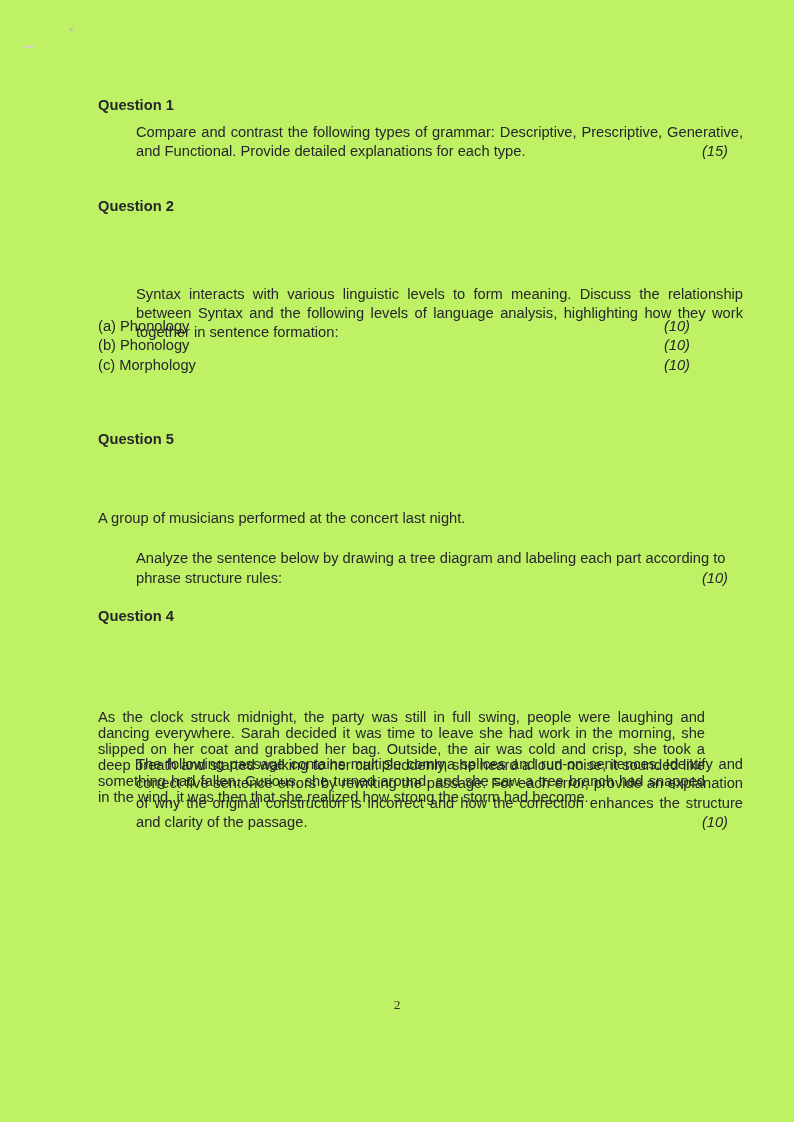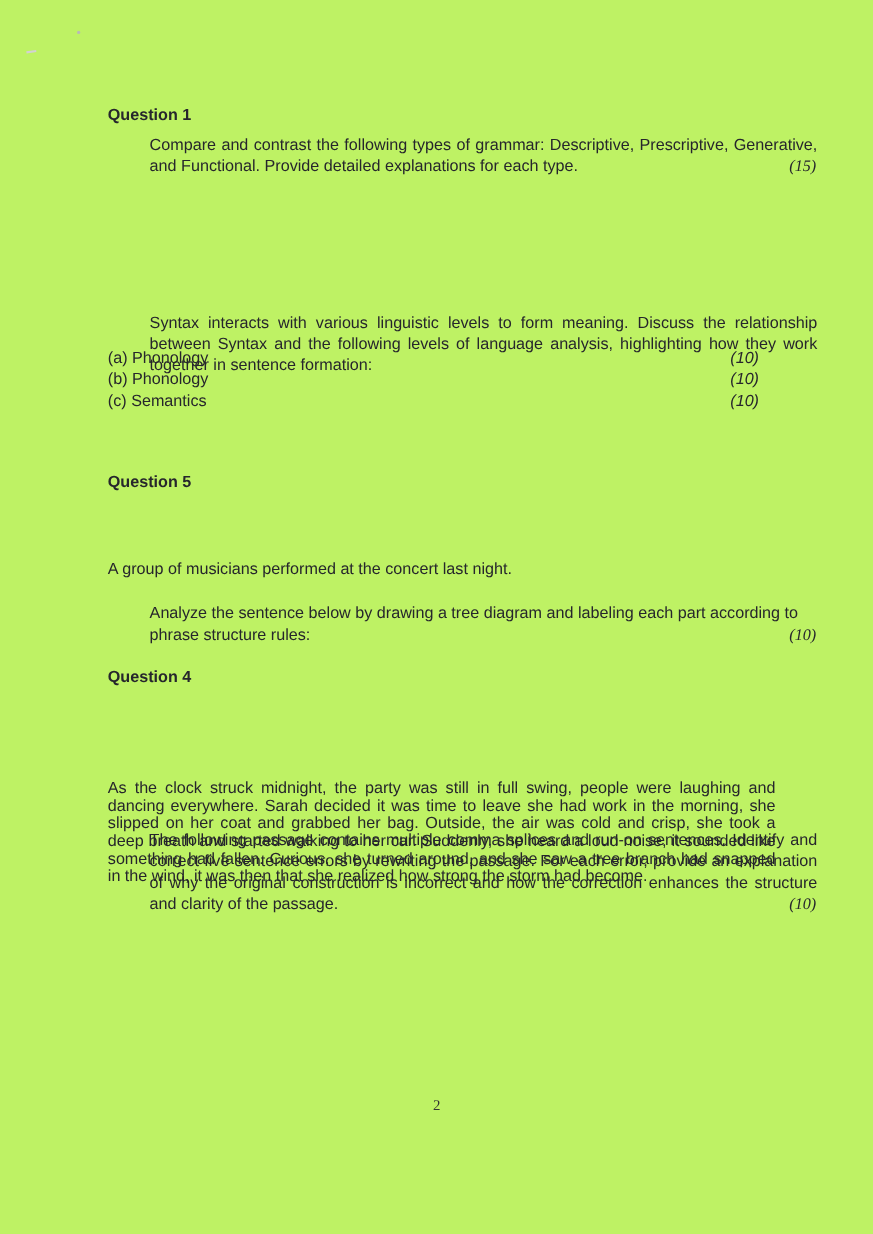--- a/index.html
+++ b/index.html
@@ -30,24 +30,23 @@
     position: relative;
     text-align: justify;
     text-align-last: left;
     margin-left: 38px;
   }
   .q-body.left {
     text-align: left;
   }
   .marks {
     position: absolute;
-    right: 1px;
+    right: 15px;
     bottom: 0;
     font-style: italic;
-    font-family: Liberation Serif, serif;
   }
   .list-row {
     position: relative;
     display: flex;
     justify-content: space-between;
   }
   .list-row .row-marks {
     font-style: italic;
     padding-right: 15px;
   }
@@ -91,34 +90,35 @@
 
   <div class="speck-1"></div>
   <div class="speck-2"></div>
 
   <div class="block q-heading" style="top:96px">Question 1</div>
   <div class="block q-body" style="top:123px">
     <span>Compare and contrast the following types of grammar: Descriptive, Prescriptive, Generative, and Functional. Provide detailed explanations for each type.</span>
     <span class="marks">(15)</span>
   </div>
 
+  <div class="block q-heading" style="top:197px">Question 2</div>
   <div class="block q-body" style="top:246px">
     <span>Syntax interacts with various linguistic levels to form meaning. Discuss the relationship between Syntax and the following levels of language analysis, highlighting how they work together in sentence formation:</span>
   </div>
   <div class="block" style="top:317px">
     <div class="list-row">
       <span>(a) Phonology</span>
       <span class="row-marks">(10)</span>
     </div>
     <div class="list-row">
       <span>(b) Phonology</span>
       <span class="row-marks">(10)</span>
     </div>
     <div class="list-row">
-      <span>(c) Semantics</span>
+      <span>(c) Morphology</span>
       <span class="row-marks">(10)</span>
     </div>
   </div>
 
   <div class="block q-heading" style="top:430px">Question 5</div>
   <div class="block q-body left" style="top:453px">
     <span>Analyze the sentence below by drawing a tree diagram and labeling each part according to phrase structure rules:</span>
     <span class="marks">(10)</span>
   </div>
   <div class="block" style="top:509px">A group of musicians performed at the concert last night.</div>

